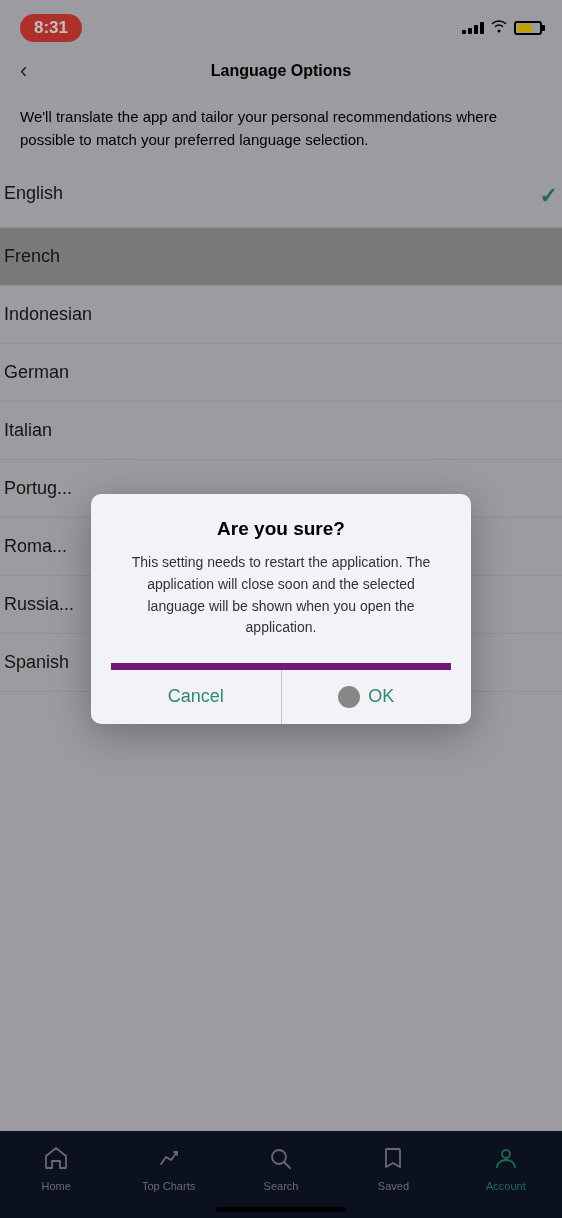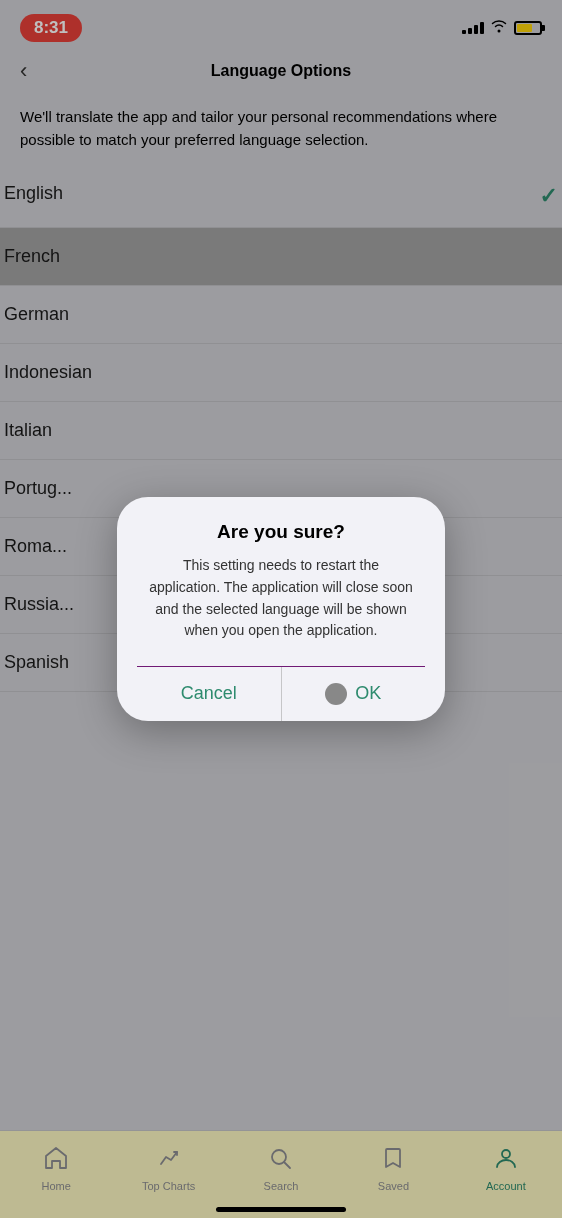--- a/index.html
+++ b/index.html
@@ -156,22 +156,22 @@
       height: 100%;
       background: rgba(0,0,0,0.25);
       display: flex;
       align-items: center;
       justify-content: center;
       z-index: 100;
     }
 
     .dialog {
       background: #f2f2f7;
-      border-radius: 31px;
-      width: 328px;
+      border-radius: 10px;
+      width: 380px;
       padding: 24px 20px 0 20px;
       box-shadow: 0 10px 40px rgba(0,0,0,0.3);
     }
 
     .dialog-title {
       font-size: 19px;
       font-weight: 700;
       color: #000;
       text-align: center;
       margin-bottom: 12px;
@@ -181,21 +181,21 @@
       font-size: 14px;
       color: #333;
       text-align: center;
       line-height: 1.55;
       padding: 0 10px;
       margin-bottom: 24px;
     }
 
     .dialog-buttons {
       display: flex;
-      border-top: 1px solid #701a75;
+      border-top: 7px solid #701a75;
     }
 
     .dialog-btn {
       flex: 1;
       padding: 16px 0;
       font-size: 18px;
       font-weight: 500;
       text-align: center;
       cursor: pointer;
       color: #2e8b6e;
@@ -218,21 +218,21 @@
       border-radius: 50%;
       display: inline-block;
     }
 
     
     .tab-bar {
       position: absolute;
       bottom: 0;
       left: 0;
       width: 100%;
-      background: #fef9c3;
+      background: #0f172a;
       border-top: 1px solid #c6c6c8;
       display: flex;
       justify-content: space-around;
       align-items: center;
       padding: 8px 0 20px 0;
       height: 88px;
     }
 
     .tab-item {
       display: flex;
@@ -308,24 +308,24 @@
 
 <div class="language-list">
   <div class="language-item">
     <span>English</span>
     <span class="check-mark">✓</span>
   </div>
   <div class="language-item selected">
     <span>French</span>
   </div>
   <div class="language-item">
+    <span>Indonesian</span>
+  </div>
+  <div class="language-item">
     <span>German</span>
-  </div>
-  <div class="language-item">
-    <span>Indonesian</span>
   </div>
   <div class="language-item">
     <span>Italian</span>
   </div>
   <div class="language-item">
     <span>Portug...</span>
   </div>
   <div class="language-item">
     <span>Roma...</span>
   </div>

